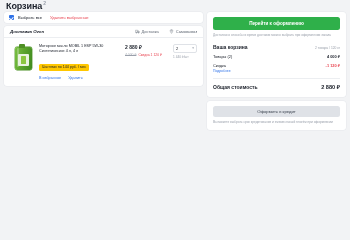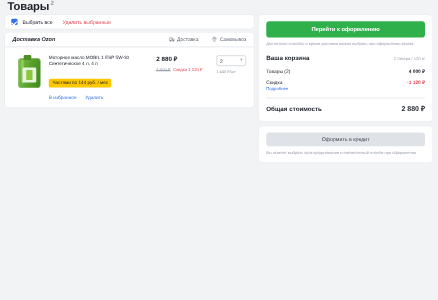--- a/index.html
+++ b/index.html
@@ -158,21 +158,21 @@
     background: #dfe2e7; color: #3c4450; font-size: 4.2px;
     font-family: inherit; cursor: pointer; line-height: 11px; text-align: center;
   }
 </style>
 </head>
 <body>
 
 <div class="page">
 
   <div class="page-title">
-    <span>Товары</span><span class="count">2</span>
+    <span>Корзина</span><span class="count">2</span>
   </div>
 
   <div class="left-col">
 
     <div class="card select-bar">
       <span class="cbx"></span>
       <span class="lbl">Выбрать все</span>
       <span class="rm">Удалить выбранные</span>
     </div>
 

